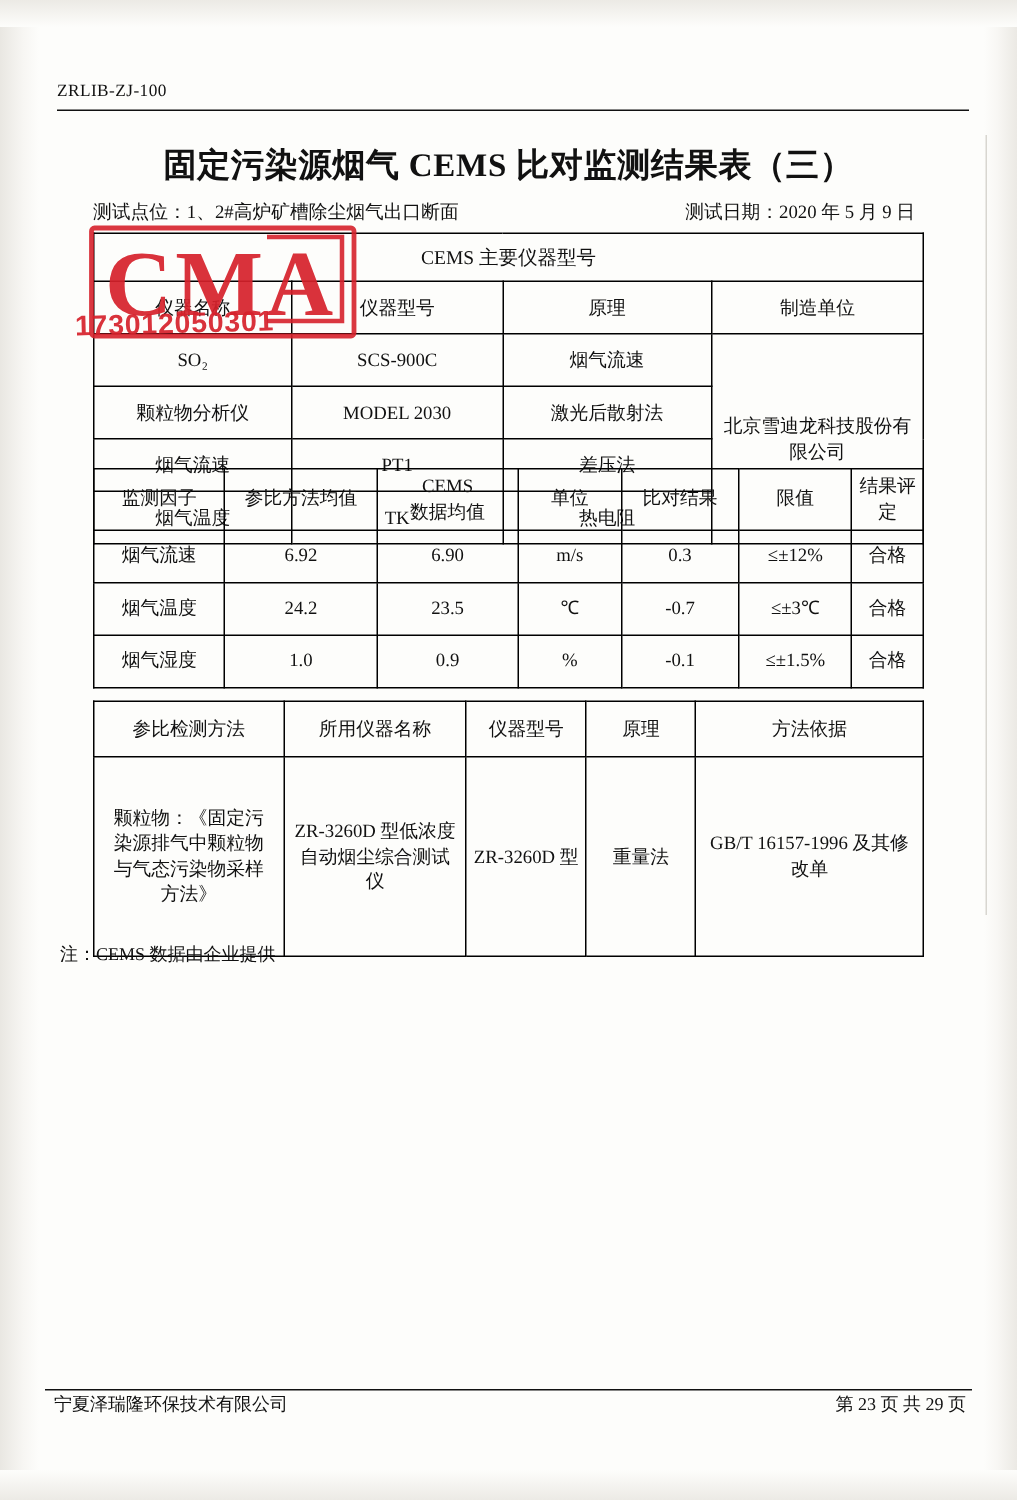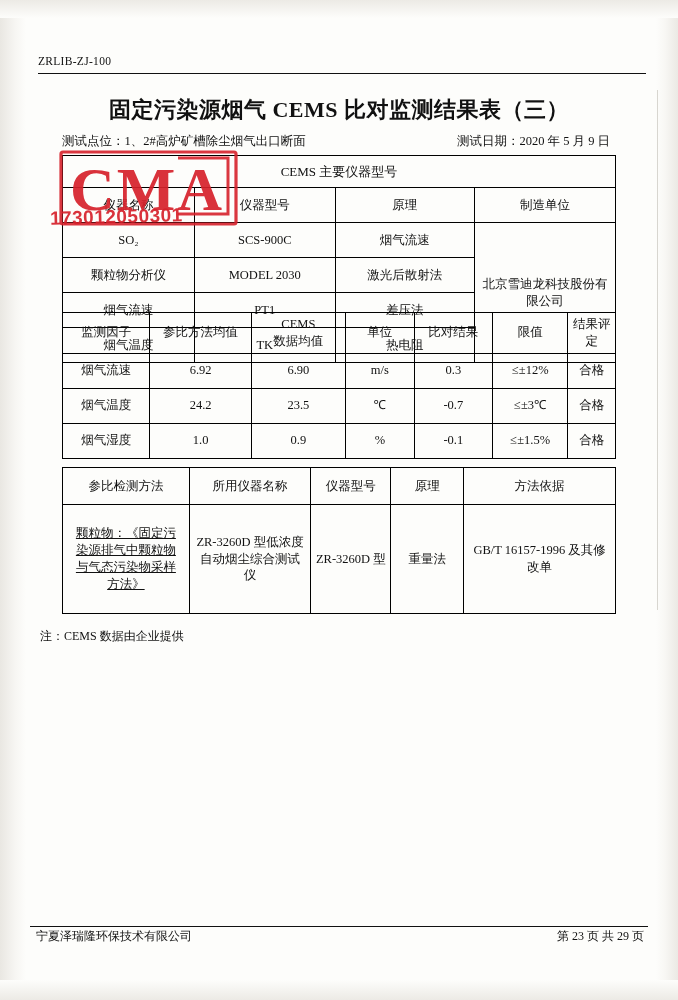--- a/index.html
+++ b/index.html
@@ -277,21 +277,21 @@
   <table class="main" id="tbl-methods">
     <tbody>
       <tr>
         <td class="tall" style="width:128px">参比检测方法</td>
         <td class="tall" style="width:122px">所用仪器名称</td>
         <td class="tall" style="width:78px">仪器型号</td>
         <td class="tall" style="width:72px">原理</td>
         <td class="tall" style="width:154px">方法依据</td>
       </tr>
       <tr>
-        <td style="height:100px; padding:4px 8px;text-decoration:underline;">颗粒物：《固定污染源排气中颗粒物与气态污染物采样方法》</td>
+        <td style="height:100px; padding:16px 8px;">颗粒物：《固定污染源排气中颗粒物与气态污染物采样方法》</td>
         <td style="padding:4px 6px;">ZR-3260D 型低浓度自动烟尘综合测试仪</td>
         <td>ZR-3260D 型</td>
         <td>重量法</td>
         <td style="padding:4px 8px;">GB/T 16157-1996 及其修改单</td>
       </tr>
     </tbody>
   </table>
 
 
   <div class="note">注：CEMS 数据由企业提供</div>

